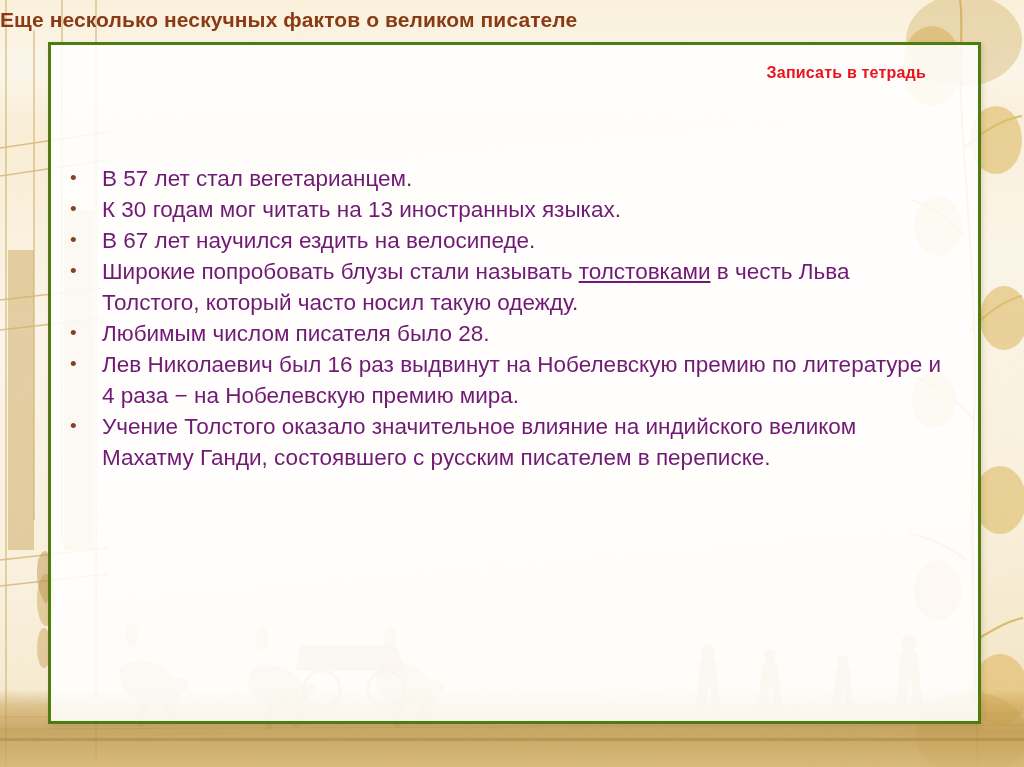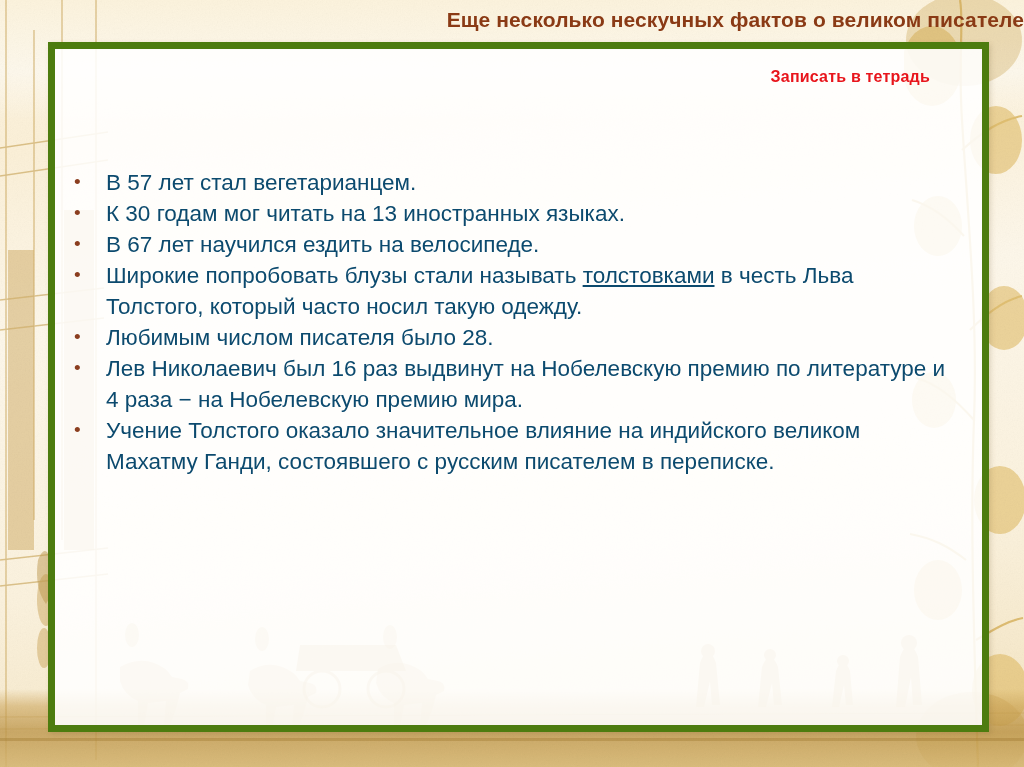--- a/index.html
+++ b/index.html
@@ -74,39 +74,39 @@
     opacity: .30;
     mix-blend-mode: multiply;
   }
 
   
   .slide-title {
     position: absolute;
     left: 0;
     right: 0;
     top: 6px;
-    text-align: right;
+    text-align: left;
     font-size: 21px;
     font-weight: bold;
     color: #8a3a15;
     letter-spacing: .1px;
     line-height: 28px;
     z-index: 6;
     white-space: nowrap;
   }
 
   
   .card {
     position: absolute;
     left: 48px;
     top: 42px;
     width: 927px;
     height: 676px;
     background: rgba(255,255,255,0.88);
-    border: 7px solid #4d7c0f;
+    border: 3px solid #4d7c0f;
     box-shadow: 2px 2px 5px rgba(120,95,55,.20);
     z-index: 5;
   }
   .card-inner {
     position: relative;
     width: 100%;
     height: 100%;
   }
 
   
@@ -123,21 +123,21 @@
 
   
   .facts {
     position: absolute;
     left: 0;
     top: 118px;
     right: 10px;
     list-style: none;
     margin: 0;
     padding: 0;
-    color: #0c4a6e;
+    color: #701a75;
     font-size: 22.5px;
     line-height: 31px;
   }
   .fact {
     position: relative;
     padding-left: 51px;
     margin: 0 0 0 0;
     max-width: 840px;
   }
   .fact::before {

